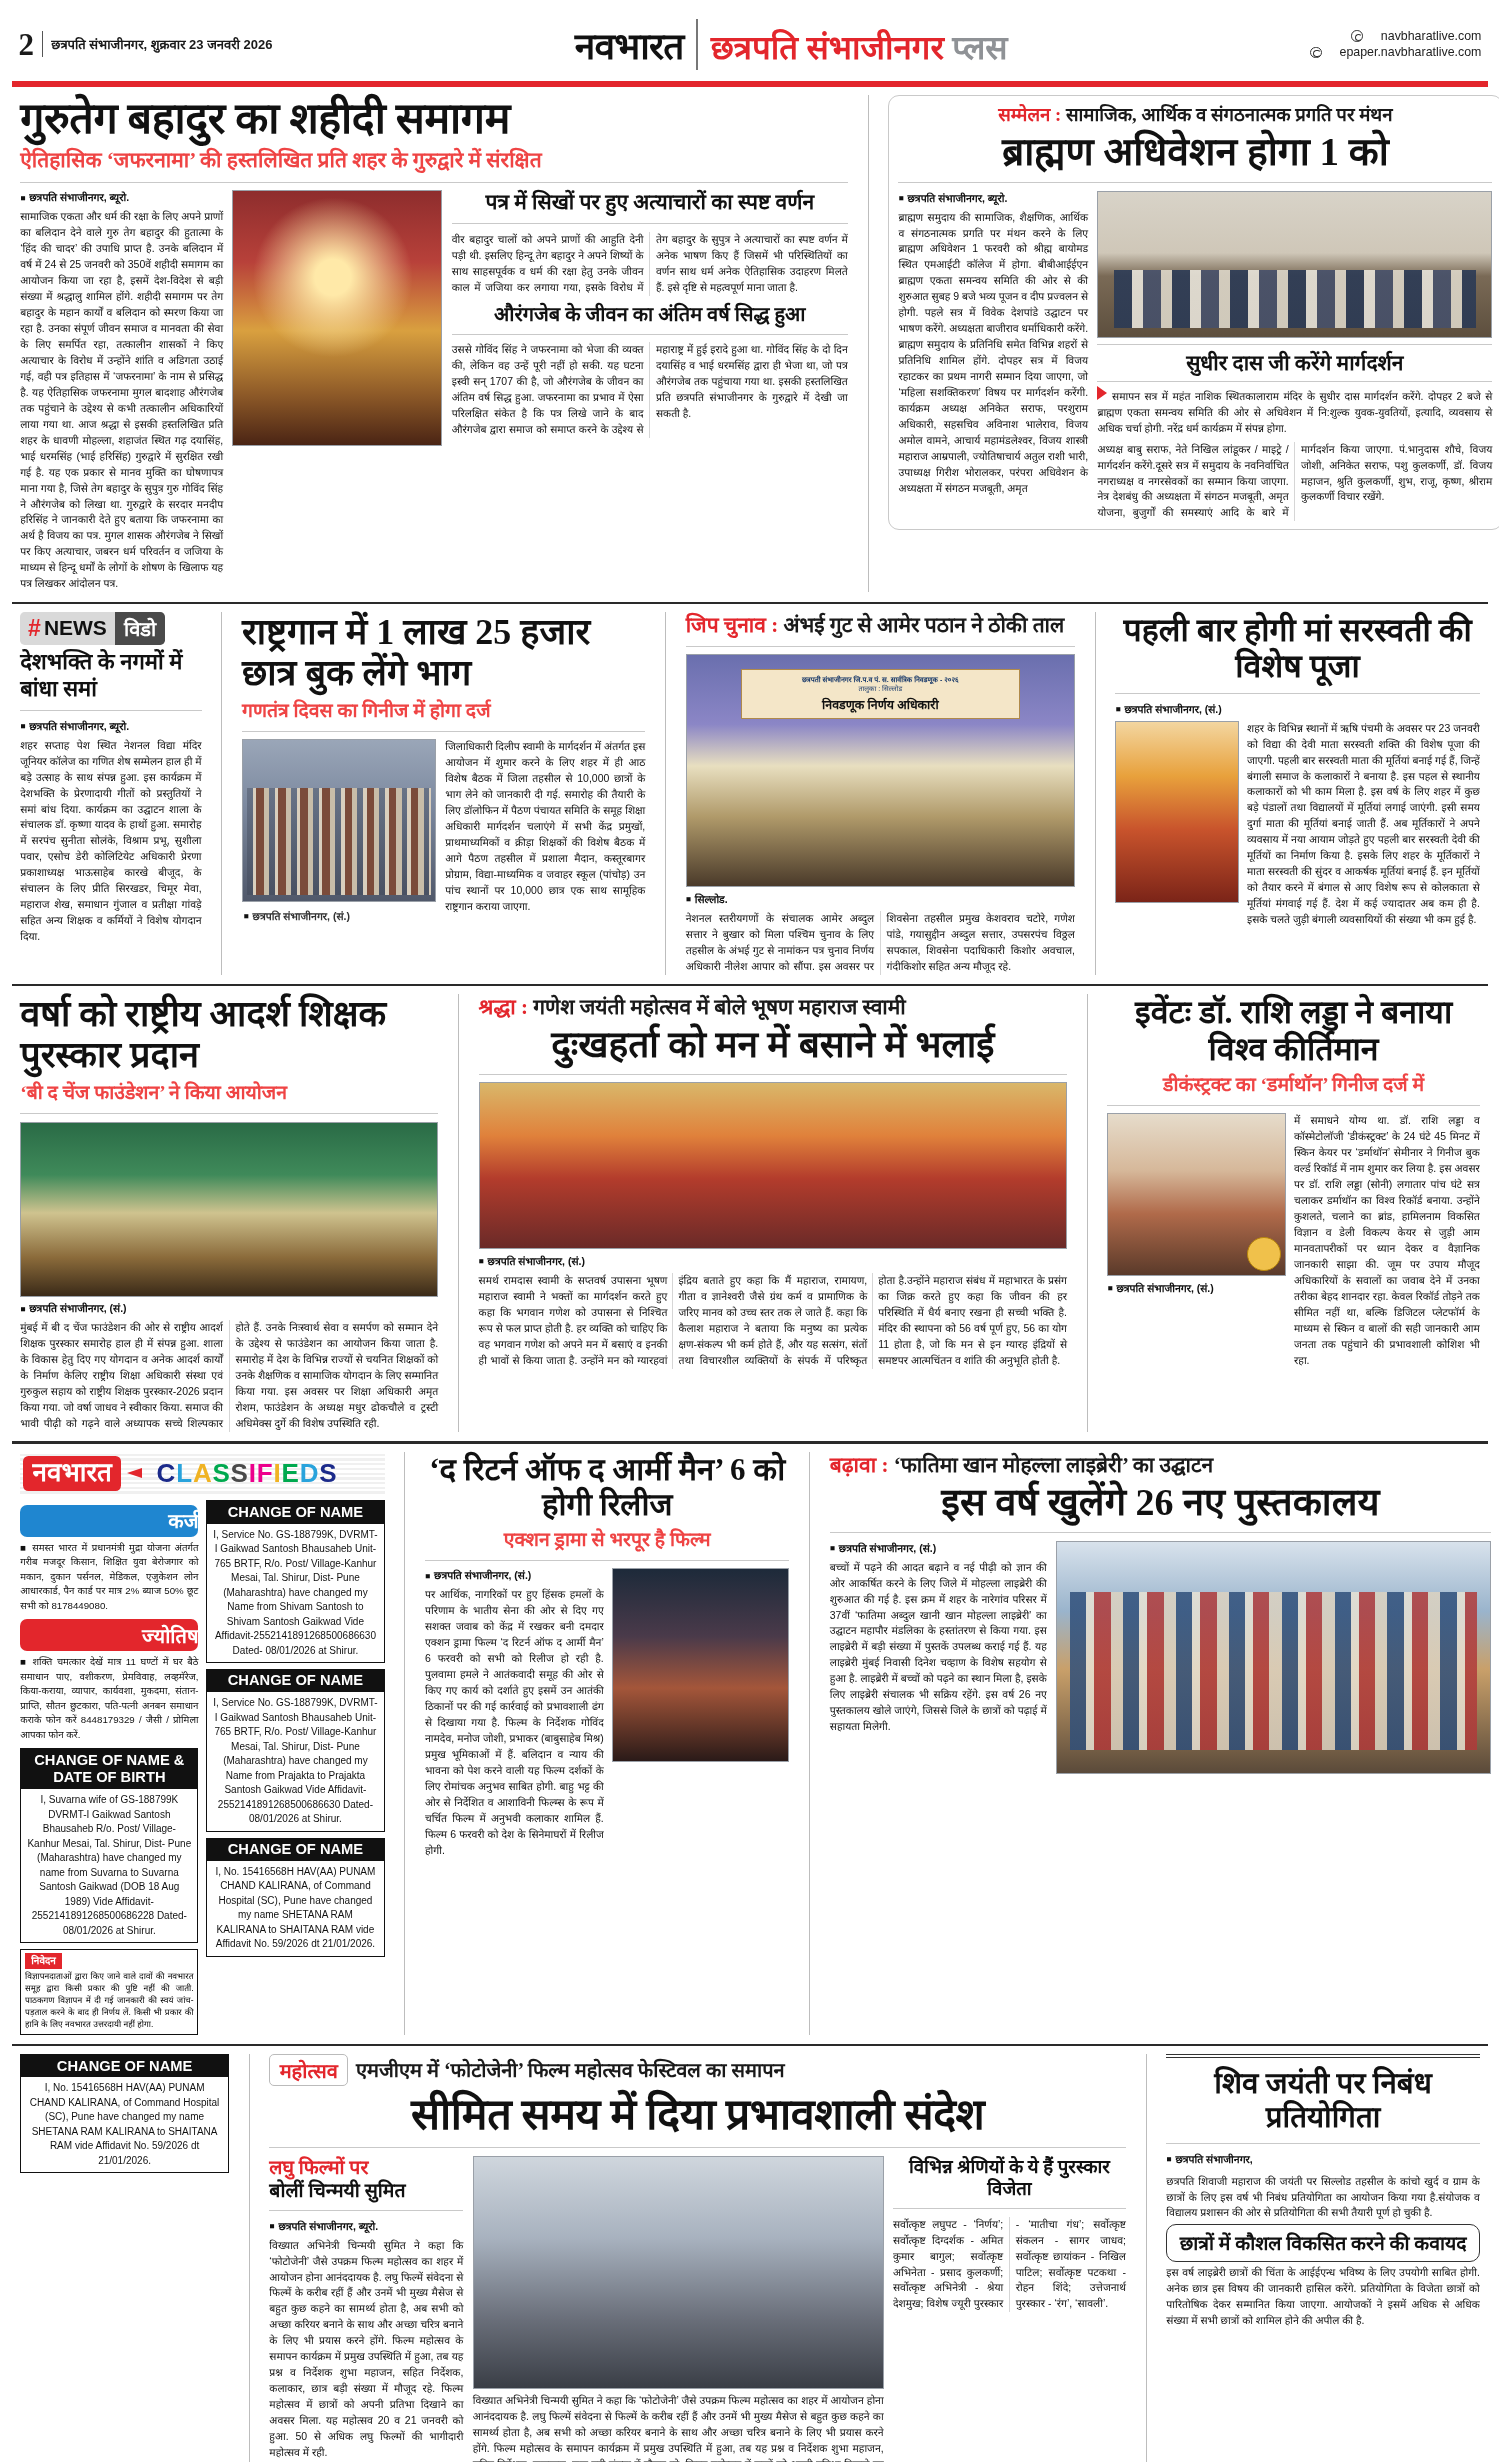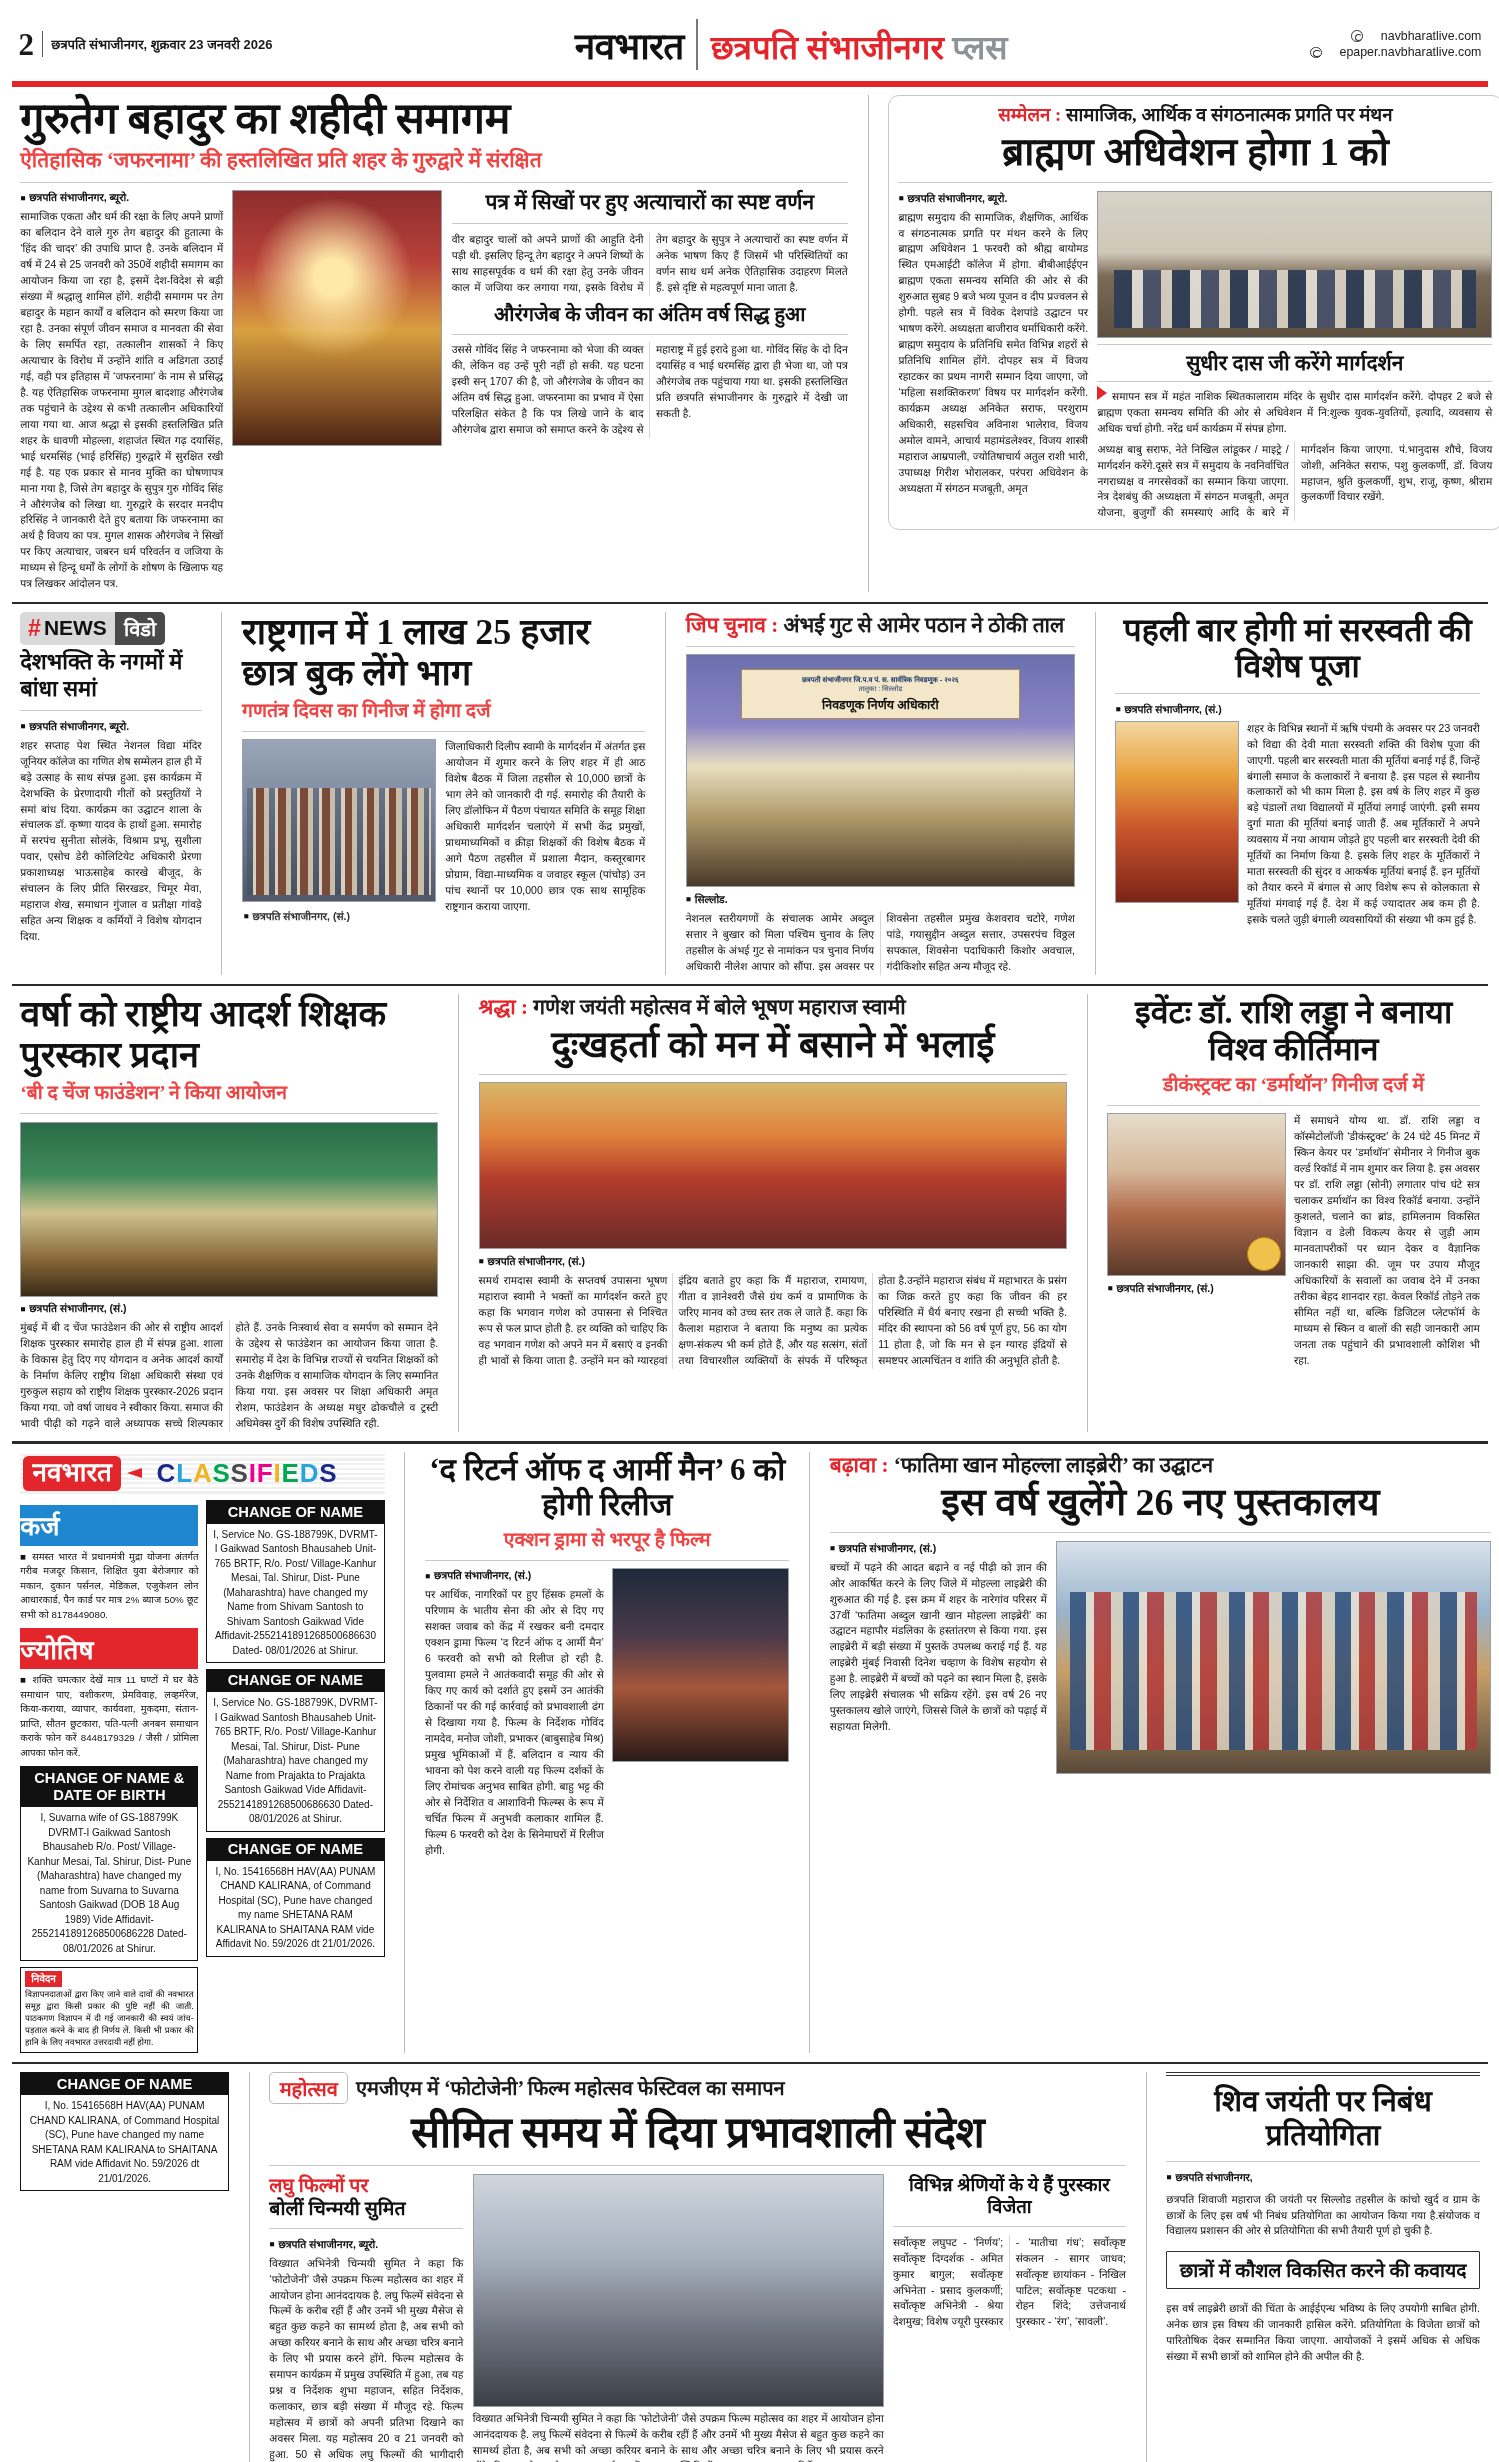--- a/index.html
+++ b/index.html
@@ -245,23 +245,23 @@
   .cls-word span:nth-child(2){color:#29a3dc}
   .cls-word span:nth-child(3){color:#f0b323}
   .cls-word span:nth-child(4){color:#00a94f}
   .cls-word span:nth-child(5){color:#4a4a4a}
   .cls-word span:nth-child(6){color:#ec008c}
   .cls-word span:nth-child(7){color:#ec008c}
   .cls-word span:nth-child(8){color:#f0b323}
   .cls-word span:nth-child(9){color:#00a94f}
   .cls-word span:nth-child(10){color:#29a3dc}
   .cat-bar {
-    background: #1f86d0; color: #fff; text-align: left;
+    background: #1f86d0; color: #fff; text-align: right;
     font-family: "Liberation Serif", serif; font-weight: bold;
-    font-size: 26px; padding: 2.3px 0; margin: 4.7px 0 3.9px 0;
+    font-size: 20px; padding: 2.3px 0; margin: 4.7px 0 3.9px 0; border-radius: 7px;
   }
   .cat-bar.red { background: #e3262c; }
   .cls-body {
     font-family: "Liberation Sans", sans-serif; font-size: 9.7px;
     line-height: 1.5; text-align: justify; color: #111;
   }
   .ad-box { border: 1.6px solid #111; margin-bottom: 6.2px; }
   .ad-title {
     background: #111; color: #fff; text-align: center;
     font-weight: bold; font-size: 14.7px; padding: 2.3px 1.6px;
@@ -626,21 +626,21 @@
     </div>
 
     <div class="vline"></div>
 
     <div class="col" style="width:342px">
       <div class="hr-dbl" style="margin-top:0"></div>
       <div class="hl-md" style="font-size:29.5px; text-align:center">शिव जयंती पर निबंध प्रतियोगिता</div>
       <div class="hr-thin"></div>
       <div class="body tight sq"><strong>छत्रपति संभाजीनगर,</strong></div>
       <div class="body tight" style="margin-top:6px">छत्रपति शिवाजी महाराज की जयंती पर सिल्लोड तहसील के कांचो खुर्द व ग्राम के छात्रों के लिए इस वर्ष भी निबंध प्रतियोगिता का आयोजन किया गया है.संयोजक व विद्यालय प्रशासन की ओर से प्रतियोगिता की सभी तैयारी पूर्ण हो चुकी है.</div>
-      <div style="border:1.6px solid #333; border-radius:1px; padding:6.2px; margin:12px 0; text-align:center">
+      <div style="border:1.6px solid #333; border-radius:10px; padding:6.2px; margin:3px 0; text-align:center">
         <div class="hl-sm" style="font-size:19.4px">छात्रों में कौशल विकसित करने की कवायद</div>
       </div>
       <div class="body tight">इस वर्ष लाइब्रेरी छात्रों की चिंता के आईईएन्ध भविष्य के लिए उपयोगी साबित होगी. अनेक छात्र इस विषय की जानकारी हासिल करेंगे. प्रतियोगिता के विजेता छात्रों को पारितोषिक देकर सम्मानित किया जाएगा. आयोजकों ने इसमें अधिक से अधिक संख्या में सभी छात्रों को शामिल होने की अपील की है.</div>
     </div>
   </div>
 
 </div>
 
 
 </body></html>

